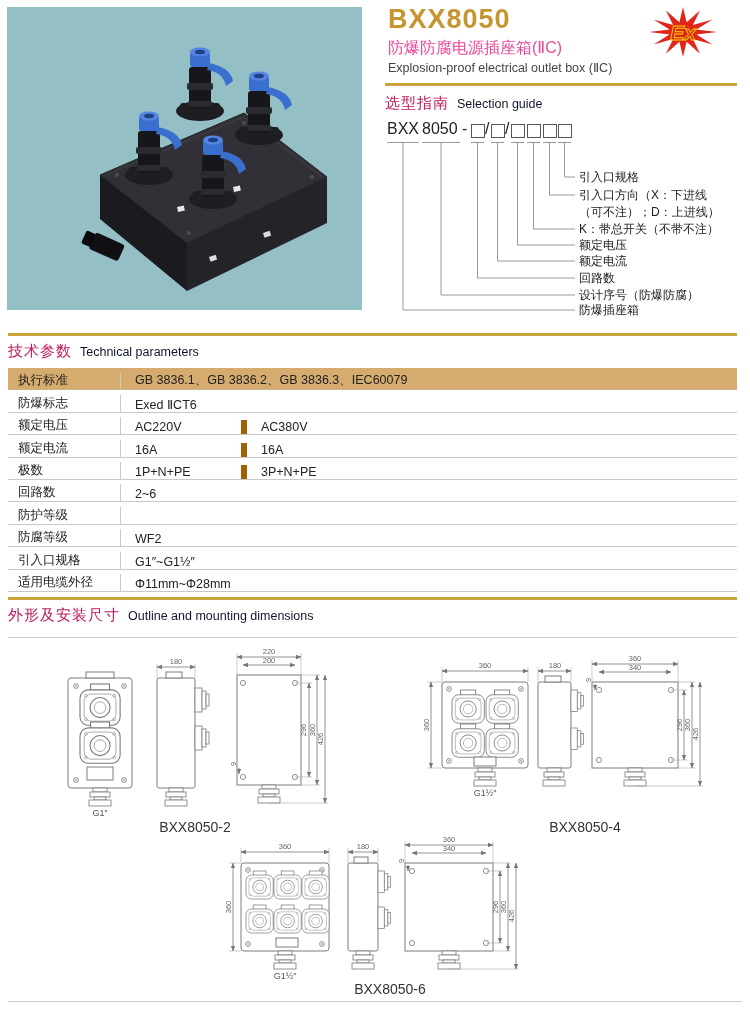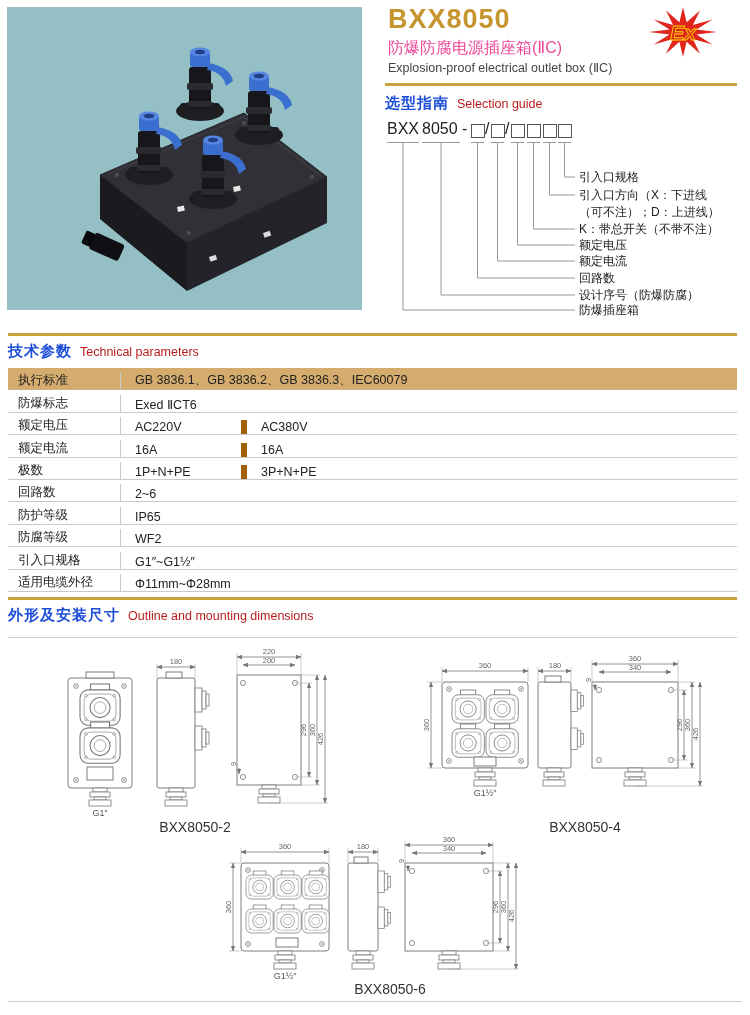--- a/index.html
+++ b/index.html
@@ -5,22 +5,22 @@
   html,body{margin:0;padding:0;}
   body{width:750px;height:1015px;position:relative;background:#fff;
        font-family:"Liberation Sans","DejaVu Sans",sans-serif;color:#222;overflow:hidden;}
   .abs{position:absolute;}
   
   .title{left:388px;top:4px;font-size:27px;font-weight:bold;color:#c7952f;letter-spacing:1px;}
   .subtitle-cn{left:388px;top:38px;font-size:16px;color:#ec4899;}
   .subtitle-en{left:388px;top:60px;font-size:12.5px;color:#444;}
   .goldline{background:#c9a43c;height:3px;}
   .sec-head{display:flex;align-items:baseline;gap:8px;}
-  .sec-head .cn{font-size:15px;font-weight:bold;color:#1d4ed8;letter-spacing:1px;}
-  .sec-head .en{font-size:12.5px;color:#b91c1c;}
+  .sec-head .cn{font-size:15px;font-weight:normal;color:#be185d;letter-spacing:1px;}
+  .sec-head .en{font-size:12.5px;color:#0f172a;}
   
   .seldiag{left:385px;top:120px;width:360px;height:205px;}
   .code-item{position:absolute;top:0;font-size:16px;color:#222;}
   .code-box{position:absolute;top:4px;width:12px;height:12px;border:1px solid #555;background:#fff;}
   .sel-label{position:absolute;left:194px;font-size:12px;color:#222;white-space:nowrap;line-height:16px;}
   .connectors{position:absolute;left:0;top:0;}
   
   .ptable{left:8px;top:368px;width:729px;font-size:12.5px;color:#222;}
   .prow{display:flex;height:22.4px;box-sizing:border-box;border-bottom:1px solid #c9c9c9;align-items:flex-end;}
   .prow.head{background:#d5ac6e;border-bottom:1px solid #c9b387;}
@@ -170,21 +170,20 @@
     <div class="c-label">极数</div>
     <div class="c-v1">1P+N+PE</div>
     <div class="c-v2">3P+N+PE</div>
   </div>
   <div class="prow">
     <div class="c-label">回路数</div>
     <div class="c-v1">2~6</div>
   </div>
   <div class="prow">
     <div class="c-label">防护等级</div>
-    <div class="c-v1">IP65</div>
   </div>
   <div class="prow">
     <div class="c-label">防腐等级</div>
     <div class="c-v1">WF2</div>
   </div>
   <div class="prow">
     <div class="c-label">引入口规格</div>
     <div class="c-v1">G1″~G1½″</div>
   </div>
   <div class="prow">

